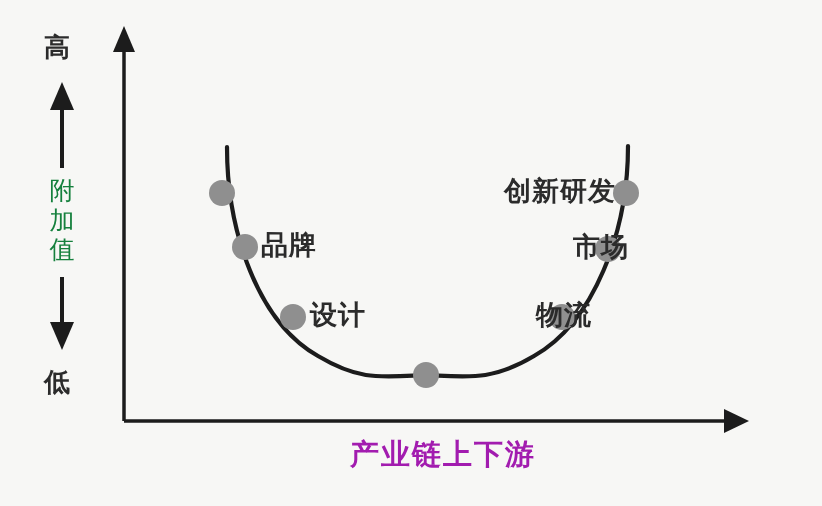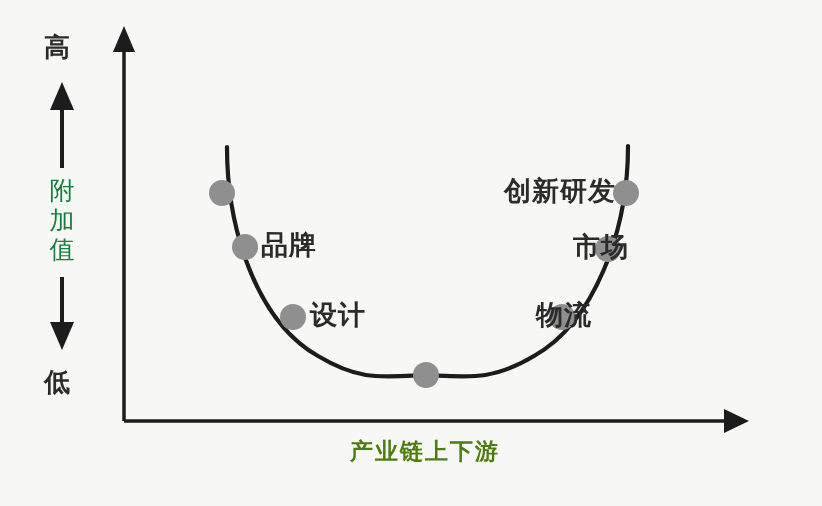--- a/index.html
+++ b/index.html
@@ -53,22 +53,22 @@
     color: #15803d;
     font-size: 25px;
     line-height: 1.18;
     font-weight: 400;
     width: 30px;
     text-align: center;
     word-break: break-all;
   }
   #axis-x-title {
     position: absolute;
-    color: #4d7c0f;
-    font-size: 23px;
+    color: #a21caf;
+    font-size: 29px;
     line-height: 1;
     letter-spacing: 2px;
     font-weight: 600;
     white-space: nowrap;
   }
 </style>
 </head>
 <body>
 
 <div id="diagram-root">

